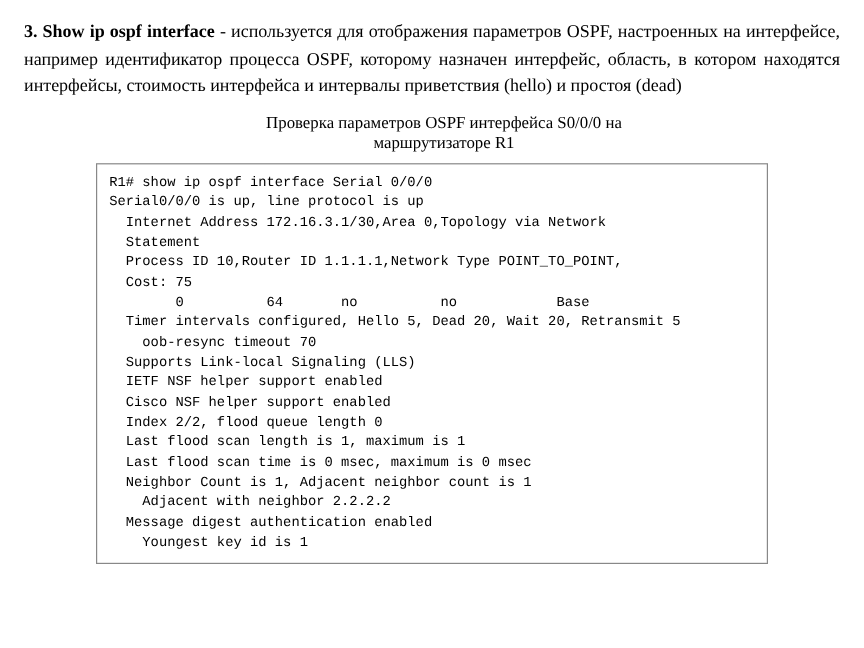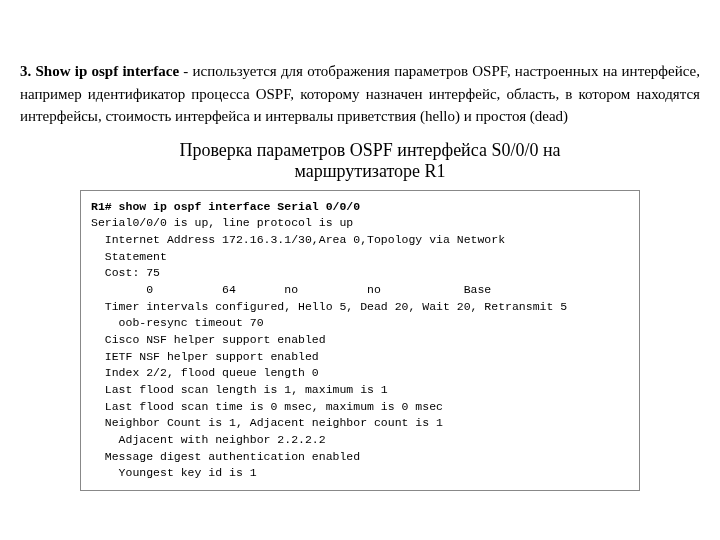--- a/index.html
+++ b/index.html
@@ -16,36 +16,35 @@
       font-size: 15px;
       color: #000000;
       padding: 16px 20px;
       overflow: hidden;
     }
 
     .intro-text {
       text-align: justify;
       line-height: 1.5;
       margin-bottom: 12px;
-      margin-top: 44px;
     }
 
     .intro-text strong {
       font-weight: bold;
     }
 
     .terminal-section {
       display: flex;
       flex-direction: column;
       align-items: center;
     }
 
     .terminal-title {
       font-family: 'Times New Roman', Times, serif;
-      font-size: 18px;
+      font-size: 14px;
       text-align: center;
       margin-bottom: 8px;
       font-weight: normal;
       margin-left: 20px;
     }
 
     .terminal-box {
       border: 1px solid #888888;
       background: #ffffff;
       padding: 8px 10px;
@@ -55,47 +54,49 @@
       line-height: 1.45;
       color: #000000;
     }
 
     .terminal-line {
       white-space: pre;
       display: block;
     }
 
     .bold-line {
-      font-weight: bold;
+      font-weight: normal;
     }
   </style>
 </head>
 <body>
 
 <div class="intro-text">
   <strong>3.</strong>
   <strong>Show ip ospf interface</strong><span> - </span><span>используется для отображения параметров OSPF, настроенных на интерфейсе, например идентификатор процесса OSPF, которому назначен интерфейс, область, в котором находятся интерфейсы, стоимость интерфейса и интервалы приветствия (hello) и простоя (dead)</span>
 </div>
 
 <div class="terminal-section">
   <div class="terminal-title">
     <span>Проверка параметров OSPF интерфейса S0/0/0 на</span><br>
     <span>маршрутизаторе R1</span>
   </div>
   <div class="terminal-box" id="terminal-content">
   <span class="terminal-line bold-line">R1# show ip ospf interface Serial 0/0/0</span>
       <span class="terminal-line">Serial0/0/0 is up, line protocol is up</span>
       <span class="terminal-line">  Internet Address 172.16.3.1/30,Area 0,Topology via Network</span>
       <span class="terminal-line">  Statement</span>
+      <span class="terminal-line">  Process ID 10,Router ID 1.1.1.1,Network Type POINT_TO_POINT,</span>
       <span class="terminal-line">  Cost: 75</span>
       <span class="terminal-line">        0          64       no          no            Base</span>
       <span class="terminal-line">  Timer intervals configured, Hello 5, Dead 20, Wait 20, Retransmit 5</span>
       <span class="terminal-line">    oob-resync timeout 70</span>
+      <span class="terminal-line">  Supports Link-local Signaling (LLS)</span>
+      <span class="terminal-line">  IETF NSF helper support enabled</span>
       <span class="terminal-line">  Cisco NSF helper support enabled</span>
-      <span class="terminal-line">  IETF NSF helper support enabled</span>
       <span class="terminal-line">  Index 2/2, flood queue length 0</span>
       <span class="terminal-line">  Last flood scan length is 1, maximum is 1</span>
       <span class="terminal-line">  Last flood scan time is 0 msec, maximum is 0 msec</span>
       <span class="terminal-line">  Neighbor Count is 1, Adjacent neighbor count is 1</span>
       <span class="terminal-line">    Adjacent with neighbor 2.2.2.2</span>
       <span class="terminal-line">  Message digest authentication enabled</span>
       <span class="terminal-line">    Youngest key id is 1</span>
     </div>
 </div>
 

